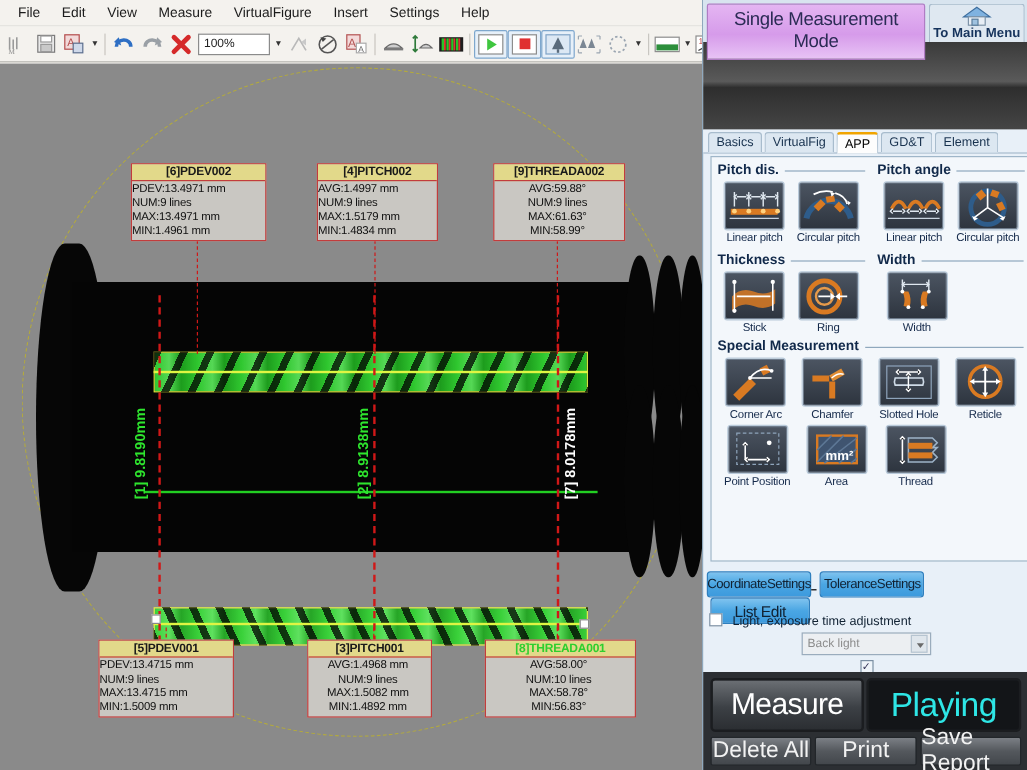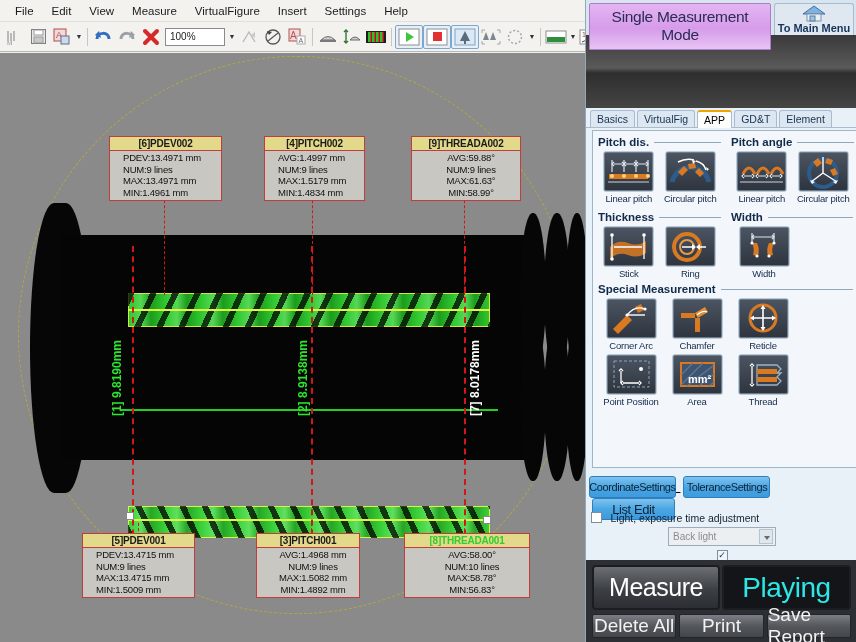--- a/index.html
+++ b/index.html
@@ -69,21 +69,21 @@
 
   
   .callout { position: absolute; border: 1px solid #c23c3c; background: #c9c7c2;
              font-size: 9.5px; color: #101010; }
   .callout .hd {
     background: #e2d98a; border-bottom: 1px solid #c23c3c;
     text-align: center; font-weight: bold; font-size: 10px; padding: 1px 2px;
     color: #1a1a1a; letter-spacing: -0.2px;
   }
   .callout .hd.green { color: #2ecf2e; }
-  .callout .bd { padding: 1px 3px 2px 13px; line-height: 11.5px; letter-spacing: -0.2px; }
+  .callout .bd { padding: 1px 3px 2px 0; line-height: 11.5px; letter-spacing: -0.2px; }
   .leader { position: absolute; border-left: 1px dashed #d01818; }
 
   
   #right { position: absolute; left: 585px; top: 0; width: 271px; height: 642px;
            background: #e8f0f8; border-left: 1px solid #8fa8bd; }
   #modehdr { height: 35px; display: flex; align-items: flex-start; background: #d8e4ef;
              padding: 3px 2px 0 3px; }
   #modebadge {
     background: linear-gradient(#e4b5f2, #d69bea 55%, #e8c3f5);
     border: 1px solid #b07cc4; color: #2b2b55; font-size: 15.5px;
@@ -691,20 +691,34 @@
                   <g stroke="#fff" stroke-width="1.2" fill="none">
                     <path d="M24 16 q6 -5 10 -3"></path>
                   </g>
                 </svg>
             </div>
             <div class="icon-lbl">Chamfer</div>
           </div>
           <div class="cell">
             <div class="icon-btn">
               <svg width="49" height="39" viewBox="0 0 49 39">
+                  <rect x="6" y="6" width="37" height="27" fill="none" stroke="#8ea4bb"></rect>
+                  <path d="M13 22 a8 8 0 0 1 0 -6 h23 a8 8 0 0 1 0 6z" fill="none" stroke="#cfdbe7" stroke-width="1.4"></path>
+                  <g stroke="#fff" stroke-width="1.2">
+                    <path d="M14 11 h20M24 11 v16"></path>
+                    <path d="M16 9 l-2 2 2 2M32 9 l2 2 -2 2"></path>
+                    <path d="M22 14 l2 -2 2 2M22 25 l2 2 2 -2"></path>
+                  </g>
+                </svg>
+            </div>
+            <div class="icon-lbl">Slotted Hole</div>
+          </div>
+          <div class="cell">
+            <div class="icon-btn">
+              <svg width="49" height="39" viewBox="0 0 49 39">
                   <circle cx="24" cy="19" r="13" fill="none" stroke="#d97a22" stroke-width="3"></circle>
                   <g stroke="#fff" stroke-width="1.6">
                     <path d="M24 8 v22M13 19 h22"></path>
                   </g>
                   <g fill="#fff">
                     <path d="M24 6 l2.5 4h-5z"></path>
                     <path d="M24 32 l2.5 -4h-5z"></path>
                     <path d="M11 19 l4 -2.5v5z"></path>
                     <path d="M37 19 l-4 -2.5v5z"></path>
                   </g>

